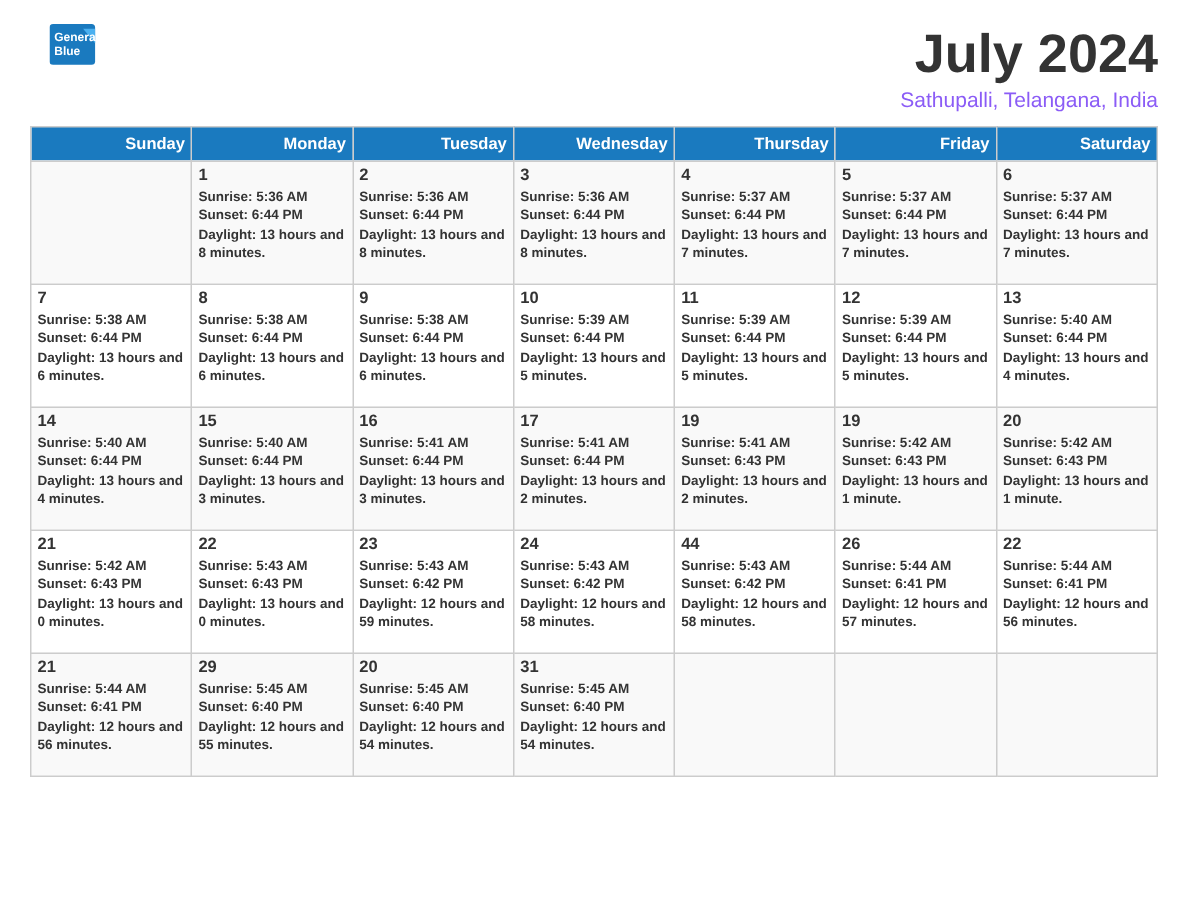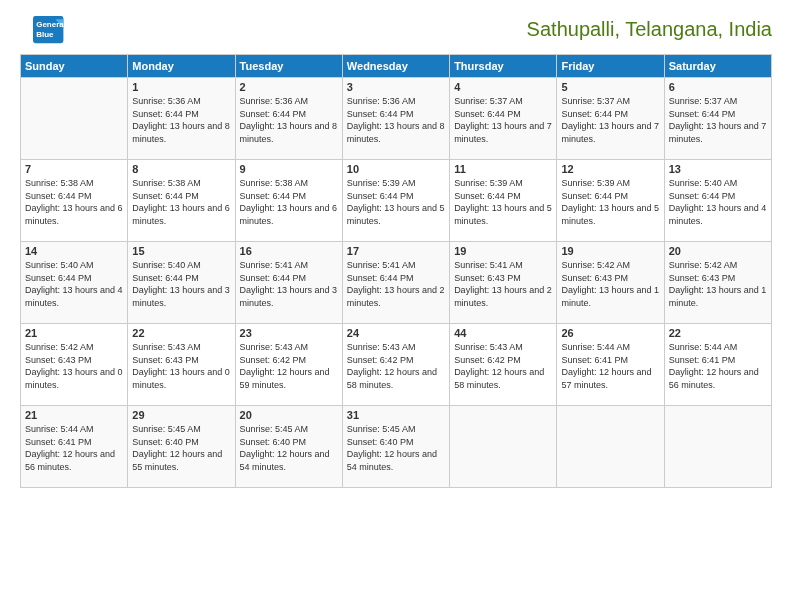--- a/index.html
+++ b/index.html
@@ -33,55 +33,56 @@
     .title-block {
       text-align: right;
     }
     .month-title {
       font-size: 36px;
       font-weight: bold;
       color: #333;
       line-height: 1.1;
     }
     .subtitle {
-      font-size: 20px;
-      color: #4d7c0f;
+      font-size: 14px;
+      color: #8b5cf6;
       margin-top: 2px;
     }
     .calendar {
       width: 100%;
       border-collapse: collapse;
       font-size: 10px;
     }
     .calendar thead tr th {
       background-color: #1a7abf;
       color: #fff;
       padding: 5px 4px;
       font-size: 11px;
       font-weight: bold;
-      text-align: left;
+      text-align: right;
       border: 1px solid #ccc;
     }
     .calendar tbody tr td {
       border: 1px solid #ccc;
       vertical-align: top;
       padding: 3px 4px;
       width: calc(100% / 7);
       height: 82px;
     }
     .day-num {
       font-size: 11px;
       font-weight: bold;
       color: #333;
       margin-bottom: 2px;
     }
     .day-info {
       font-size: 9px;
       color: #333;
       line-height: 1.4;
+      font-weight: bold;
     }
     .empty-cell {
       background: #fff;
     }
     tbody tr:nth-child(odd) td {
       background-color: #f9f9f9;
     }
     tbody tr:nth-child(even) td {
       background-color: #fff;
     }
@@ -93,20 +94,21 @@
   <div class="header">
     <div class="logo">
       <svg class="logo-icon" viewBox="0 0 40 35" xmlns="http://www.w3.org/2000/svg">
         <rect x="0" y="0" width="38" height="34" rx="3" fill="#1a7abf"></rect>
         <polygon points="28,4 38,4 38,16" fill="#4ab0f0"></polygon>
         <text x="4" y="14" font-size="10" font-weight="bold" fill="white" font-family="Arial">General</text>
         <text x="4" y="26" font-size="10" font-weight="bold" fill="white" font-family="Arial">Blue</text>
       </svg>
     </div>
     <div class="title-block">
+      <div class="month-title">July 2024</div>
       <div class="subtitle">Sathupalli, Telangana, India</div>
     </div>
   </div>
 
   <table class="calendar">
     <thead>
       <tr id="weekday-header">
           <th>Sunday</th>
           <th>Monday</th>
           <th>Tuesday</th>

